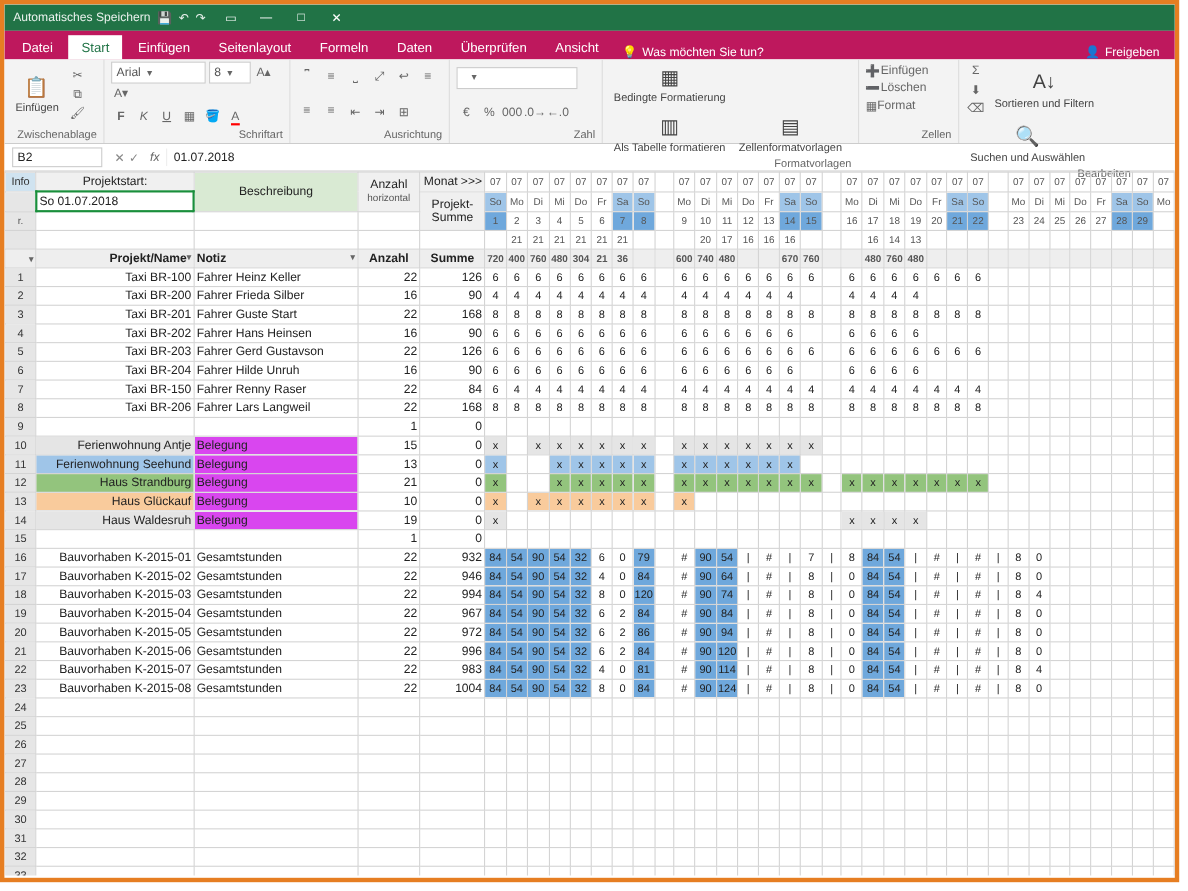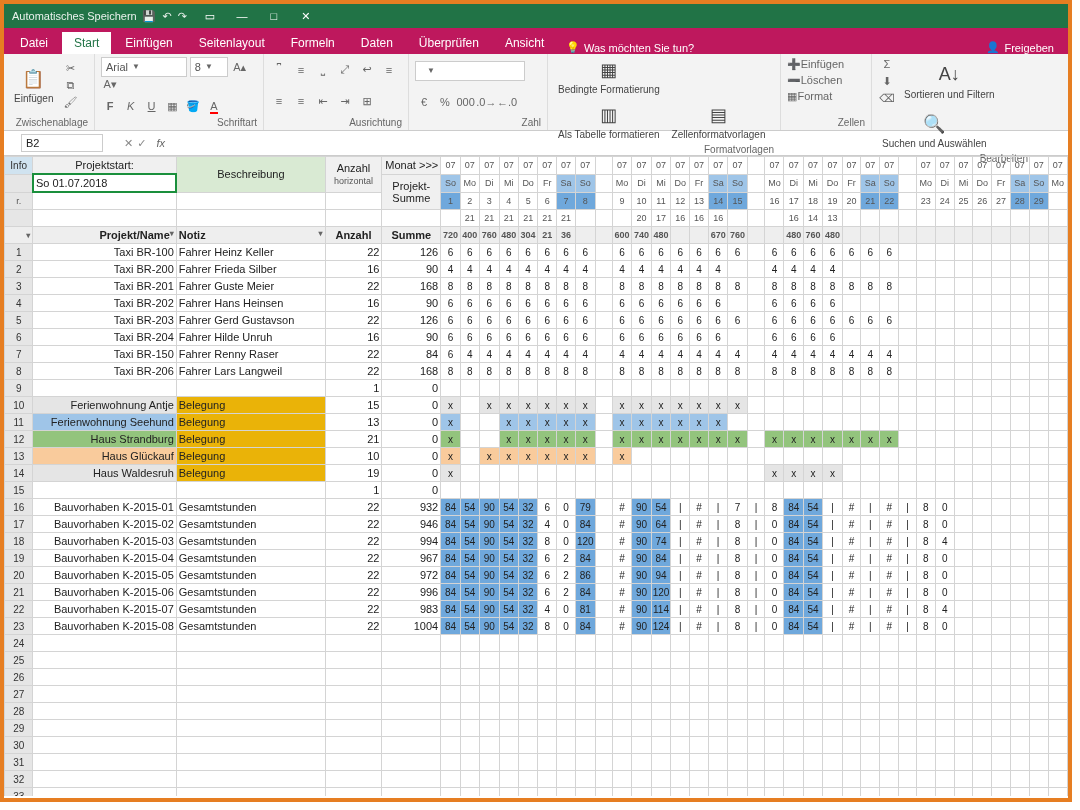--- a/index.html
+++ b/index.html
@@ -19,41 +19,41 @@
 .group{border-right:1px solid #ddd;display:flex;flex-direction:column;padding:2px 6px;min-width:60px}
 .group .body{flex:1;display:flex;align-items:center;gap:4px;flex-wrap:wrap}
 .group .label{text-align:right;font-size:10px;color:#666;padding-top:2px}
 .bigbtn{display:flex;flex-direction:column;align-items:center;gap:2px;padding:2px 4px;font-size:10px;color:#444}
 .bigbtn .ic{width:24px;height:24px;display:flex;align-items:center;justify-content:center;font-size:18px}
 .smbtn{width:18px;height:16px;display:inline-flex;align-items:center;justify-content:center;color:#666;font-size:11px}
 .fontbox{display:flex;flex-direction:row;gap:2px}
 .sel{display:inline-flex;align-items:center;border:1px solid #ccc;background:#fff;height:18px;padding:0 4px;font-size:11px}
 .sel .dd{margin-left:4px;color:#666;font-size:8px}
 .formulabar{display:flex;align-items:center;height:24px;border-bottom:1px solid #ccc;background:#fff}
-.namebox{width:72px;border:1px solid #ccc;margin:17px;padding:2px 4px;font-size:11px;background:#fff}
+.namebox{width:72px;border:1px solid #ccc;margin:7px;padding:2px 4px;font-size:11px;background:#fff}
 .fx{padding:0 6px;color:#666;font-style:italic}
 .fbtns{display:flex;gap:4px;padding:0 4px;color:#888}
 .finput{flex:1;padding:2px 6px;border-left:1px solid #eee}
 .sheet{position:relative;height:640px;overflow:hidden;font-size:11px}
 table{border-collapse:collapse;table-layout:fixed}
 td,th{border:1px solid #d4d4d4;height:16px;padding:0 2px;overflow:hidden;white-space:nowrap;text-overflow:clip;font-size:11px}
 .rowhdr{background:#e6e6e6;text-align:center;color:#333;width:24px;font-size:10px}
 .colA{width:140px;text-align:right}
 .colB{width:148px;text-align:left}
 .colC,.colD{width:54px;text-align:right}
 .dcol{width:19px;text-align:center;font-size:10px;padding:0}
 .hdrcell{background:#f0f0f0;text-align:center;font-weight:normal}
 .projstart{border:2px solid #1a8f3c;text-align:center}
 .desc{background:#d9ead3;text-align:center}
 .blue{background:#9fc5e8}
 .dblue{background:#6fa8dc}
 .gray{background:#e5e5e5}
 .green{background:#93c47d}
 .orange{background:#f9cb9c}
-.lgray{background:#eab308}
+.lgray{background:#d946ef}
 .num{text-align:right}
 .small{font-size:9px;color:#555}
 .secthdr td{background:#eee;font-weight:bold}
 .filt{float:right;color:#666;font-size:8px}
 .info-tab{background:#d0e3f0;text-align:center}
 </style>
 </head>
 <body>
 
 <div class="titlebar">
@@ -215,20 +215,21 @@
   </div>
 </div>
 
 <div class="formulabar">
   <div class="namebox">B2</div>
   <div class="fbtns">
     <span>✕</span>
     <span>✓</span>
   </div>
   <div class="fx">fx</div>
+  <div class="finput">01.07.2018</div>
 </div>
 
 <div class="sheet">
 <table id="grid">
       <tbody>
         <tr>
           <td class="rowhdr info-tab">Info</td>
           <td class="colA hdrcell" style="text-align:center">Projektstart:</td>
           <td class="colB desc" style="text-align:center" rowspan="2">Beschreibung</td>
           <td class="colC hdrcell" rowspan="2" style="text-align:center">Anzahl<br><span class="small">horizontal</span></td>
@@ -502,21 +503,21 @@
           <td class="dcol"></td>
           <td class="dcol"></td>
           <td class="dcol"></td>
           <td class="dcol"></td>
           <td class="dcol"></td>
           <td class="dcol"></td>
         </tr>
         <tr>
           <td class="rowhdr">3</td>
           <td class="colA ">Taxi BR-201</td>
-          <td class="colB ">Fahrer Guste Meier</td>
+          <td class="colB ">Fahrer Guste Start</td>
           <td class="colC num">22</td>
           <td class="colD num">168</td>
           <td class="dcol">8</td>
           <td class="dcol">8</td>
           <td class="dcol">8</td>
           <td class="dcol">8</td>
           <td class="dcol">8</td>
           <td class="dcol">8</td>
           <td class="dcol">8</td>
           <td class="dcol">8</td>

